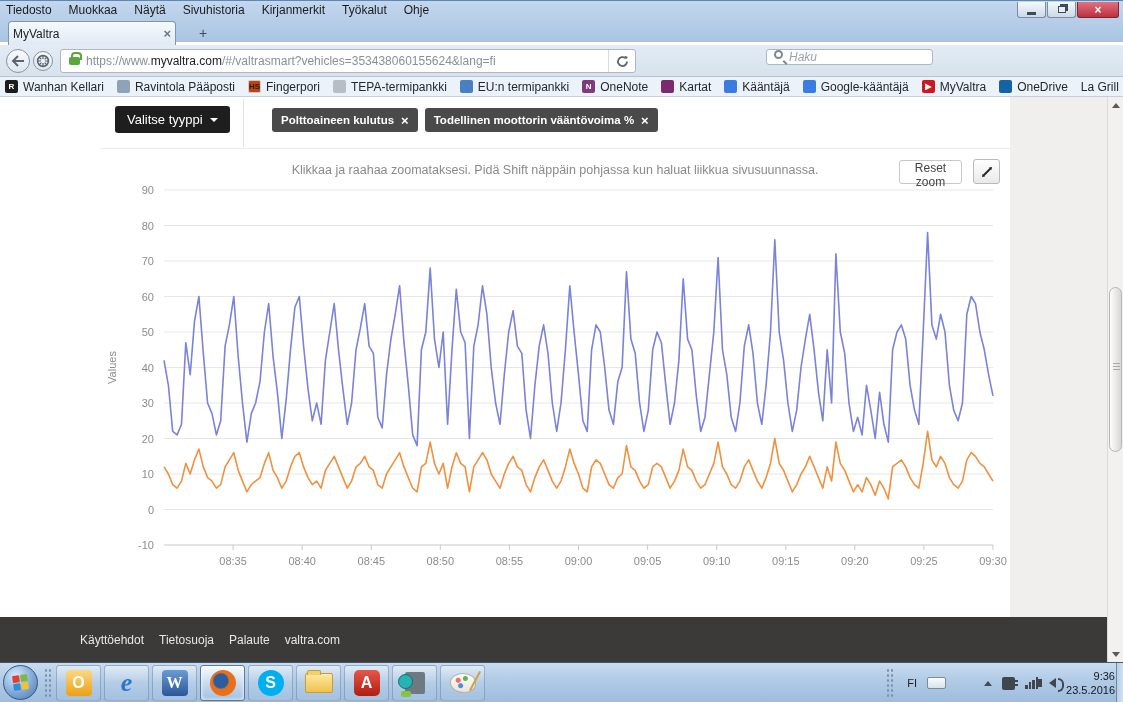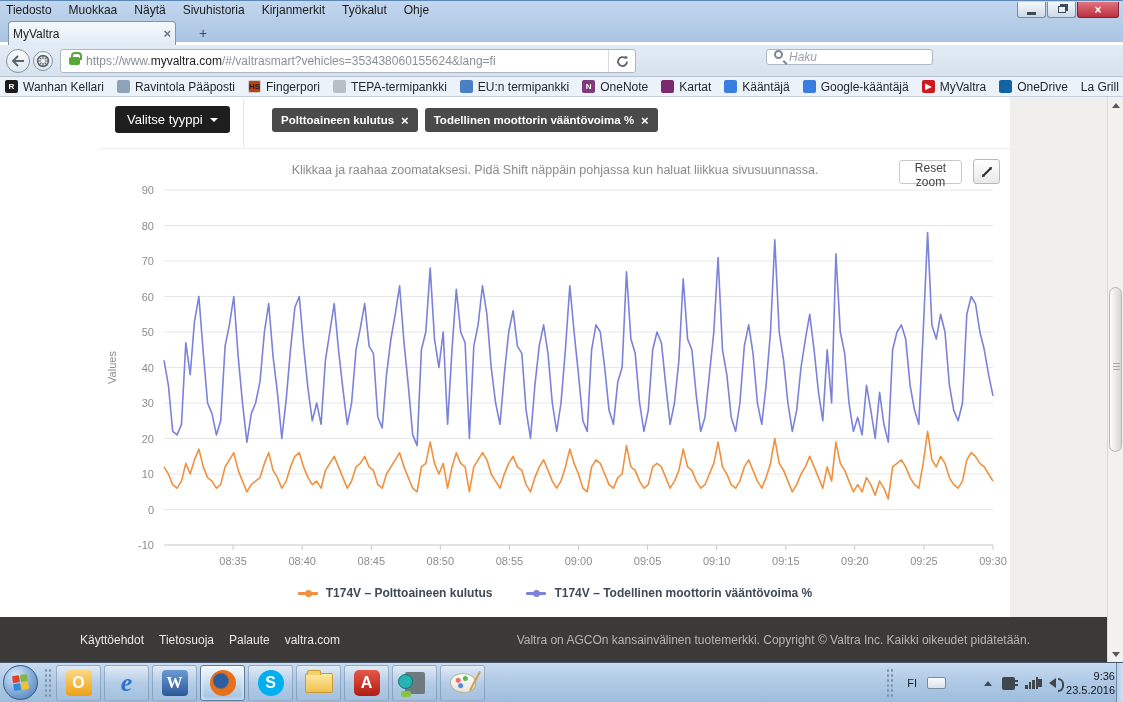--- a/index.html
+++ b/index.html
@@ -370,39 +370,28 @@
         <line x1="754.8" y1="395" x2="754.8" y2="400" stroke="#c9c9c9"></line>
         <text x="754.8" y="415" text-anchor="middle" class="tick">09:20</text>
         <line x1="823.9" y1="395" x2="823.9" y2="400" stroke="#c9c9c9"></line>
         <text x="823.9" y="415" text-anchor="middle" class="tick">09:25</text>
         <line x1="893.0" y1="395" x2="893.0" y2="400" stroke="#c9c9c9"></line>
         <text x="893.0" y="415" text-anchor="middle" class="tick">09:30</text>
         <text transform="rotate(-90 16 217.5)" x="16" y="217.5" text-anchor="middle" class="tick">Values</text>
         <polyline points="64.0,316.9 68.4,324.0 72.7,334.6 77.1,338.2 81.5,331.1 85.8,313.4 90.2,324.0 94.5,309.8 98.9,299.1 103.3,316.9 107.6,327.6 112.0,331.1 116.4,338.2 120.7,334.6 125.1,316.9 129.4,309.8 133.8,302.7 138.2,320.4 142.5,331.1 146.9,341.8 151.3,334.6 155.6,331.1 160.0,327.6 164.4,313.4 168.7,302.7 173.1,320.4 177.4,327.6 181.8,338.2 186.2,331.1 190.5,316.9 194.9,306.3 199.3,302.7 203.6,316.9 208.0,327.6 212.3,334.6 216.7,331.1 221.1,338.2 225.4,320.4 229.8,313.4 234.2,306.3 238.5,316.9 242.9,327.6 247.3,338.2 251.6,331.1 256.0,316.9 260.3,313.4 264.7,306.3 269.1,316.9 273.4,320.4 277.8,334.6 282.2,338.2 286.5,324.0 290.9,316.9 295.2,309.8 299.6,302.7 304.0,316.9 308.3,327.6 312.7,338.2 317.1,341.8 321.4,316.9 325.8,313.4 330.2,292.1 334.5,313.4 338.9,324.0 343.2,313.4 347.6,338.2 352.0,316.9 356.3,302.7 360.7,313.4 365.1,316.9 369.4,341.8 373.8,316.9 378.1,309.8 382.5,302.7 386.9,309.8 391.2,324.0 395.6,331.1 400.0,338.2 404.3,324.0 408.7,313.4 413.1,306.3 417.4,316.9 421.8,320.4 426.1,334.6 430.5,341.8 434.9,327.6 439.2,316.9 443.6,309.8 448.0,320.4 452.3,331.1 456.7,338.2 461.0,331.1 465.4,316.9 469.8,299.1 474.1,313.4 478.5,324.0 482.9,338.2 487.2,341.8 491.6,316.9 496.0,309.8 500.3,313.4 504.7,324.0 509.0,334.6 513.4,338.2 517.8,327.6 522.1,324.0 526.5,295.6 530.9,316.9 535.2,320.4 539.6,331.1 543.9,338.2 548.3,334.6 552.7,316.9 557.0,313.4 561.4,316.9 565.8,327.6 570.1,338.2 574.5,331.1 578.9,320.4 583.2,299.1 587.6,316.9 591.9,320.4 596.3,331.1 600.7,338.2 605.0,334.6 609.4,324.0 613.8,313.4 618.1,292.1 622.5,316.9 626.8,324.0 631.2,334.6 635.6,338.2 639.9,331.1 644.3,316.9 648.7,309.8 653.0,320.4 657.4,331.1 661.8,338.2 666.1,327.6 670.5,313.4 674.8,288.5 679.2,313.4 683.6,320.4 687.9,331.1 692.3,341.8 696.7,334.6 701.0,324.0 705.4,316.9 709.7,306.3 714.1,316.9 718.5,327.6 722.8,338.2 727.2,316.9 731.6,331.1 735.9,292.1 740.3,313.4 744.7,320.4 749.0,331.1 753.4,341.8 757.7,334.6 762.1,341.8 766.5,327.6 770.8,334.6 775.2,345.3 779.6,331.1 783.9,338.2 788.3,348.9 792.6,316.9 797.0,313.4 801.4,309.8 805.7,316.9 810.1,327.6 814.5,334.6 818.8,338.2 823.2,313.4 827.6,281.4 831.9,309.8 836.3,316.9 840.6,306.3 845.0,313.4 849.4,327.6 853.7,334.6 858.1,338.2 862.5,331.1 866.8,309.8 871.2,302.7 875.5,306.3 879.9,313.4 884.3,316.9 888.6,324.0 893.0,331.1" fill="none" stroke="#ef913e" stroke-width="1.6" stroke-linejoin="round"></polyline>
         <polyline points="64.0,210.4 68.4,235.3 72.7,281.4 77.1,284.9 81.5,274.3 85.8,192.7 90.2,224.6 94.5,171.3 98.9,146.5 103.3,203.3 107.6,253.0 112.0,263.6 116.4,284.9 120.7,270.8 125.1,196.2 129.4,174.9 133.8,146.5 138.2,206.8 142.5,253.0 146.9,292.1 151.3,263.6 155.6,253.0 160.0,231.7 164.4,182.0 168.7,153.6 173.1,206.8 177.4,242.3 181.8,288.5 186.2,249.4 190.5,199.8 194.9,157.2 199.3,146.5 203.6,196.2 208.0,238.8 212.3,270.8 216.7,253.0 221.1,274.3 225.4,210.4 229.8,182.0 234.2,153.6 238.5,199.8 242.9,238.8 247.3,274.3 251.6,253.0 256.0,199.8 260.3,178.4 264.7,153.6 269.1,196.2 273.4,203.3 277.8,267.2 282.2,277.9 286.5,224.6 290.9,189.1 295.2,164.3 299.6,135.8 304.0,192.7 308.3,235.3 312.7,284.9 317.1,295.6 321.4,199.8 325.8,182.0 330.2,118.1 334.5,189.1 338.9,217.5 343.2,182.0 347.6,274.3 352.0,199.8 356.3,139.4 360.7,182.0 365.1,192.7 369.4,288.5 373.8,196.2 378.1,174.9 382.5,135.8 386.9,164.3 391.2,217.5 395.6,253.0 400.0,274.3 404.3,224.6 408.7,182.0 413.1,160.7 417.4,196.2 421.8,203.3 426.1,260.1 430.5,288.5 434.9,235.3 439.2,196.2 443.6,174.9 448.0,203.3 452.3,253.0 456.7,281.4 461.0,253.0 465.4,199.8 469.8,135.8 474.1,182.0 478.5,224.6 482.9,270.8 487.2,281.4 491.6,199.8 496.0,174.9 500.3,182.0 504.7,217.5 509.0,260.1 513.4,274.3 517.8,231.7 522.1,217.5 526.5,121.7 530.9,189.1 535.2,203.3 539.6,253.0 543.9,281.4 548.3,260.1 552.7,199.8 557.0,182.0 561.4,192.7 565.8,235.3 570.1,274.3 574.5,253.0 578.9,210.4 583.2,128.8 587.6,189.1 591.9,199.8 596.3,245.9 600.7,281.4 605.0,267.2 609.4,224.6 613.8,182.0 618.1,107.5 622.5,199.8 626.8,224.6 631.2,267.2 635.6,281.4 639.9,253.0 644.3,196.2 648.7,174.9 653.0,203.3 657.4,253.0 661.8,274.3 666.1,235.3 670.5,182.0 674.8,89.7 679.2,182.0 683.6,210.4 687.9,253.0 692.3,281.4 696.7,260.1 701.0,217.5 705.4,189.1 709.7,164.3 714.1,199.8 718.5,242.3 722.8,270.8 727.2,199.8 731.6,253.0 735.9,103.9 740.3,182.0 744.7,203.3 749.0,253.0 753.4,281.4 757.7,267.2 762.1,284.9 766.5,235.3 770.8,260.1 775.2,288.5 779.6,242.3 783.9,274.3 788.3,292.1 792.6,199.8 797.0,182.0 801.4,174.9 805.7,189.1 810.1,235.3 814.5,260.1 818.8,274.3 823.2,182.0 827.6,82.6 831.9,174.9 836.3,189.1 840.6,164.3 845.0,182.0 849.4,235.3 853.7,260.1 858.1,270.8 862.5,253.0 866.8,164.3 871.2,146.5 875.5,153.6 879.9,182.0 884.3,199.8 888.6,224.6 893.0,245.9" fill="none" stroke="#7b82d9" stroke-width="1.6" stroke-linejoin="round"></polyline>
       </svg></div>
-  <div id="legend">
-      <div class="leg-item">
-        <span class="leg-marker" style="background: rgb(239, 145, 62);"></span>
-        <span class="leg-label">T174V – Polttoaineen kulutus</span>
-      </div>
-      <div class="leg-item">
-        <span class="leg-marker" style="background: rgb(123, 130, 217);"></span>
-        <span class="leg-label">T174V – Todellinen moottorin vääntövoima %</span>
-      </div>
-    </div>
 
   <div id="page-footer">
     <div id="footer-links">
         <span class="f-link">Käyttöehdot</span>
         <span class="f-link">Tietosuoja</span>
         <span class="f-link">Palaute</span>
         <span class="f-link">valtra.com</span>
       </div>
-    <div id="footer-right">Valtra on AGCOn kansainvälinen tuotemerkki. Copyright © Valtra Inc. Kaikki oikeudet pidätetään.</div>
   </div>
 
   <div id="scrollbar">
     <div class="sb-btn sb-up">
         <span class="tri-up"></span>
       </div>
     <div id="sb-thumb"></div>
     <div class="sb-btn sb-down">
         <span class="tri-down"></span>
       </div>

